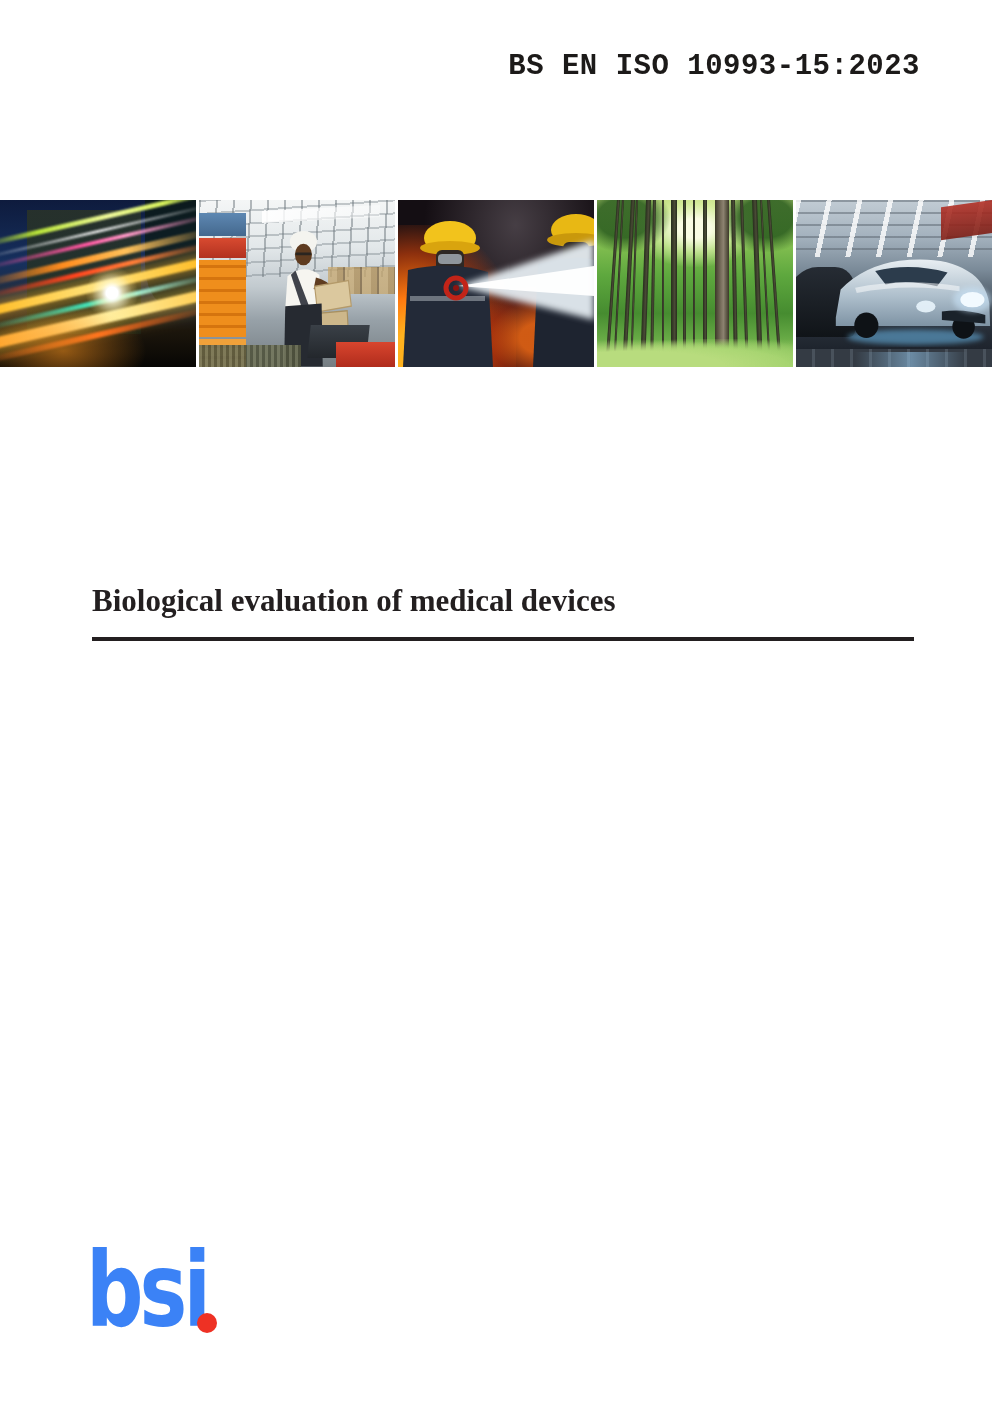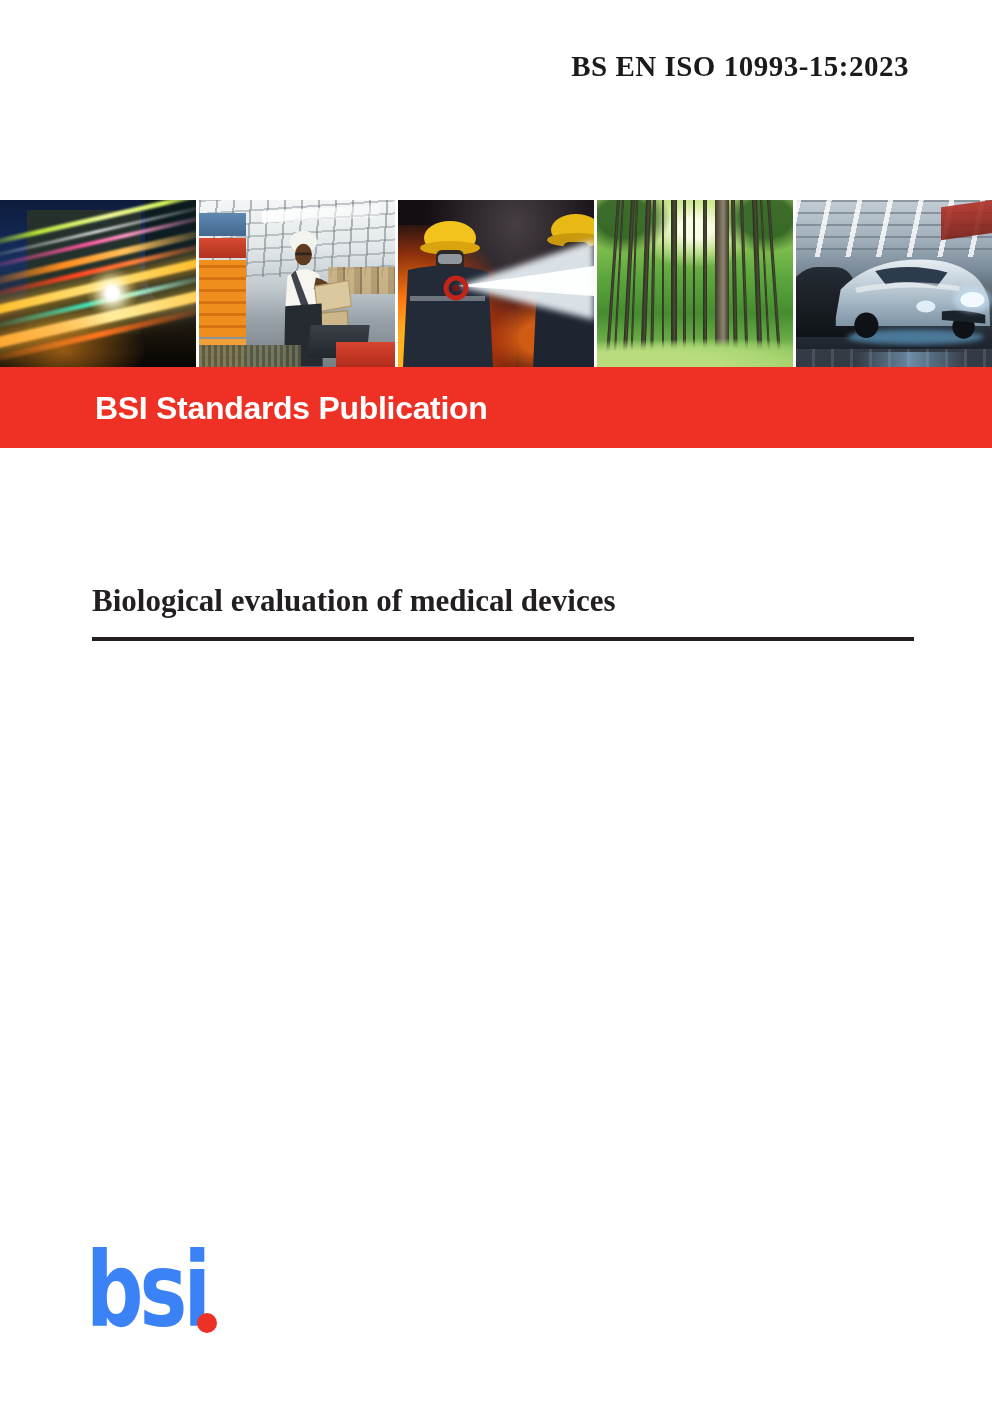--- a/index.html
+++ b/index.html
@@ -1,22 +1,22 @@
 <!DOCTYPE html>
 <html><head>
 <meta charset="utf-8">
 <style>
   * { margin:0; padding:0; box-sizing:border-box; }
   html,body { width:992px; height:1403px; background:#ffffff; font-family:"Liberation Serif", serif; }
   .page { position:relative; width:992px; height:1403px; background:#ffffff; overflow:hidden; }
 
   
   .doc-number {
-    position:absolute; top:50px; right:83px;
-    font-family:Liberation Serif, serif; font-weight:700;
+    position:absolute; top:50px; right:72px;
+    font-family:Liberation Mono, monospace; font-weight:700;
     font-size:29px; color:#1c1a19; letter-spacing:0.5px;
   }
 
   
   .photo-strip { position:absolute; top:200px; left:0; width:992px; height:167px; display:flex; gap:3px; }
   .panel { position:relative; flex:1 1 0; overflow:hidden; }
   .panel svg { position:absolute; inset:0; width:100%; height:100%; }
 
   
   .p1 { background:linear-gradient(180deg,#0e1b3d 0%,#16305e 38%,#232c3a 58%,#1c160c 78%,#070604 100%); }
@@ -245,23 +245,20 @@
         <path d="M138,88 Q165,84 192,92 L192,102 L138,98 Z" fill="#1a222a"></path>
         <ellipse cx="176" cy="74" rx="24" ry="15" fill="#cfeaff" opacity="0.5" filter="url(#blur5)"></ellipse>
         <ellipse cx="176" cy="74" rx="15" ry="9" fill="#f2faff"></ellipse>
         <ellipse cx="118" cy="82" rx="12" ry="7" fill="#e8f4fc" opacity="0.9"></ellipse>
       </svg>
       <div class="track"></div>
       <div class="trackglow"></div>
     </div>
   </div>
 
-  <div class="banner">
-    <div class="banner-label">BSI Standards Publication</div>
-  </div>
 
   <h1 class="title">Biological evaluation of medical devices</h1>
   <div class="title-rule"></div>
   <div class="subtitle">
   </div>
 
   <div class="logo">
     <span class="logo-text">bsi</span>
     <span class="logo-dot"></span>
   </div>

